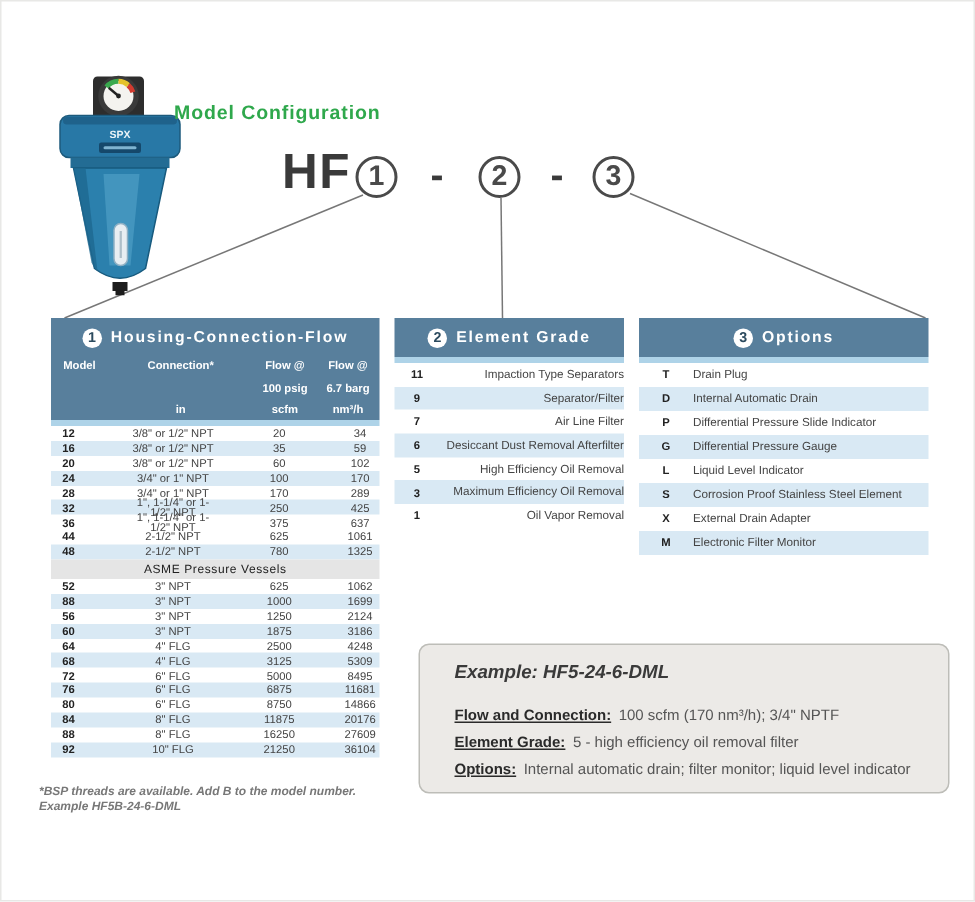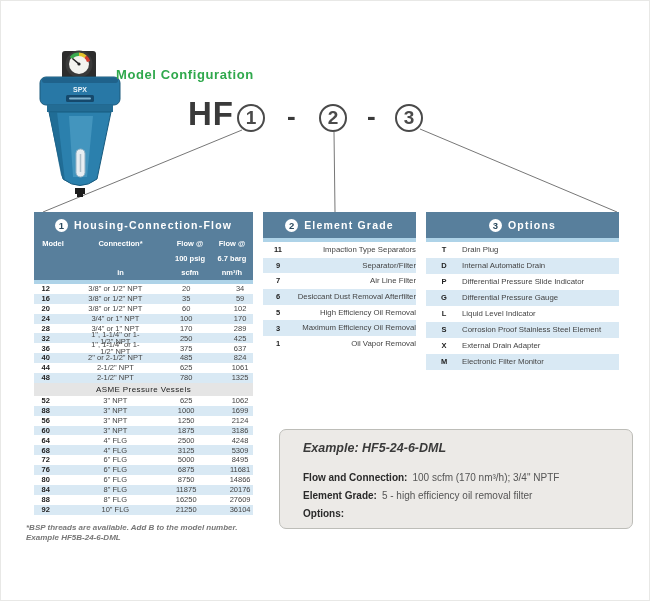--- a/index.html
+++ b/index.html
@@ -79,21 +79,21 @@
 
   
   .example-box {
     position:absolute; left:278px; top:428px; width:354px; height:100px;
     background:#eceae7; border:1px solid #bdbdb8; border-radius:7px; z-index:2;
     padding:11px 23px;
   }
   .example-title { font-style:italic; font-weight:bold; font-size:12.5px; color:#3a3a3a; }
   .ex-lines { margin-top:13px; }
   .ex-lines .row { display:flex; white-space:nowrap; height:18px; align-items:center; font-size:10px; }
-  .ex-lines .c0 { font-weight:bold; color:#2a2a2a; margin-right:5px; }
+  .ex-lines .c0 { font-weight:bold; color:#2a2a2a; margin-right:5px;text-decoration:underline; }
   .ex-lines .c1 { color:#555; }
 
   
   .footnote {
     position:absolute; left:25px; top:522px; font-size:8px; font-style:italic; font-weight:600;
     color:#777; line-height:10px; z-index:2;
   }
 </style>
 </head>
 <body>
@@ -209,26 +209,20 @@
           <div class="c c1">1", 1-1/4" or 1-1/2" NPT</div>
           <div class="c c2">250</div>
           <div class="c c3">425</div>
         </div>
         <div class="row">
           <div class="c c0">36</div>
           <div class="c c1">1", 1-1/4" or 1-1/2" NPT</div>
           <div class="c c2">375</div>
           <div class="c c3">637</div>
         </div>
-        <div class="row alt">
-          <div class="c c0">40</div>
-          <div class="c c1">2" or 2-1/2" NPT</div>
-          <div class="c c2">485</div>
-          <div class="c c3">824</div>
-        </div>
         <div class="row">
           <div class="c c0">44</div>
           <div class="c c1">2-1/2" NPT</div>
           <div class="c c2">625</div>
           <div class="c c3">1061</div>
         </div>
         <div class="row alt">
           <div class="c c0">48</div>
           <div class="c c1">2-1/2" NPT</div>
           <div class="c c2">780</div>
@@ -398,20 +392,21 @@
         <div class="row">
           <div class="c c0">Flow and Connection:</div>
           <div class="c c1">100 scfm (170 nm³/h); 3/4" NPTF</div>
         </div>
         <div class="row alt">
           <div class="c c0">Element Grade:</div>
           <div class="c c1">5 - high efficiency oil removal filter</div>
         </div>
         <div class="row">
           <div class="c c0">Options:</div>
+          <div class="c c1">Internal automatic drain; filter monitor; liquid level indicator</div>
         </div>
       </div>
   </div>
 
   <div class="footnote">
     <div>*BSP threads are available. Add B to the model number.</div>
     <div>Example HF5B-24-6-DML</div>
   </div>
 
 </div>

